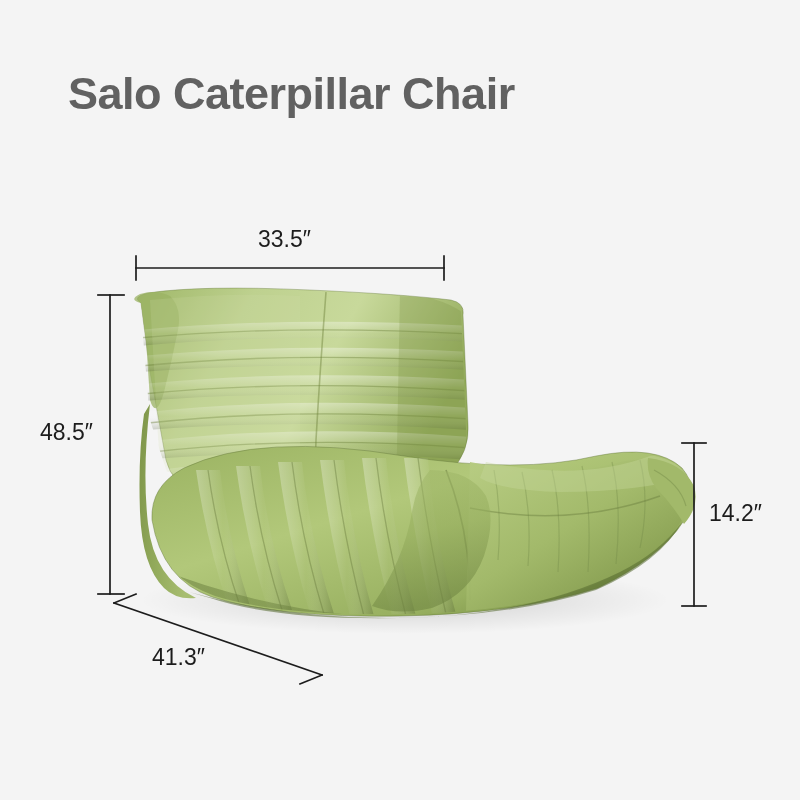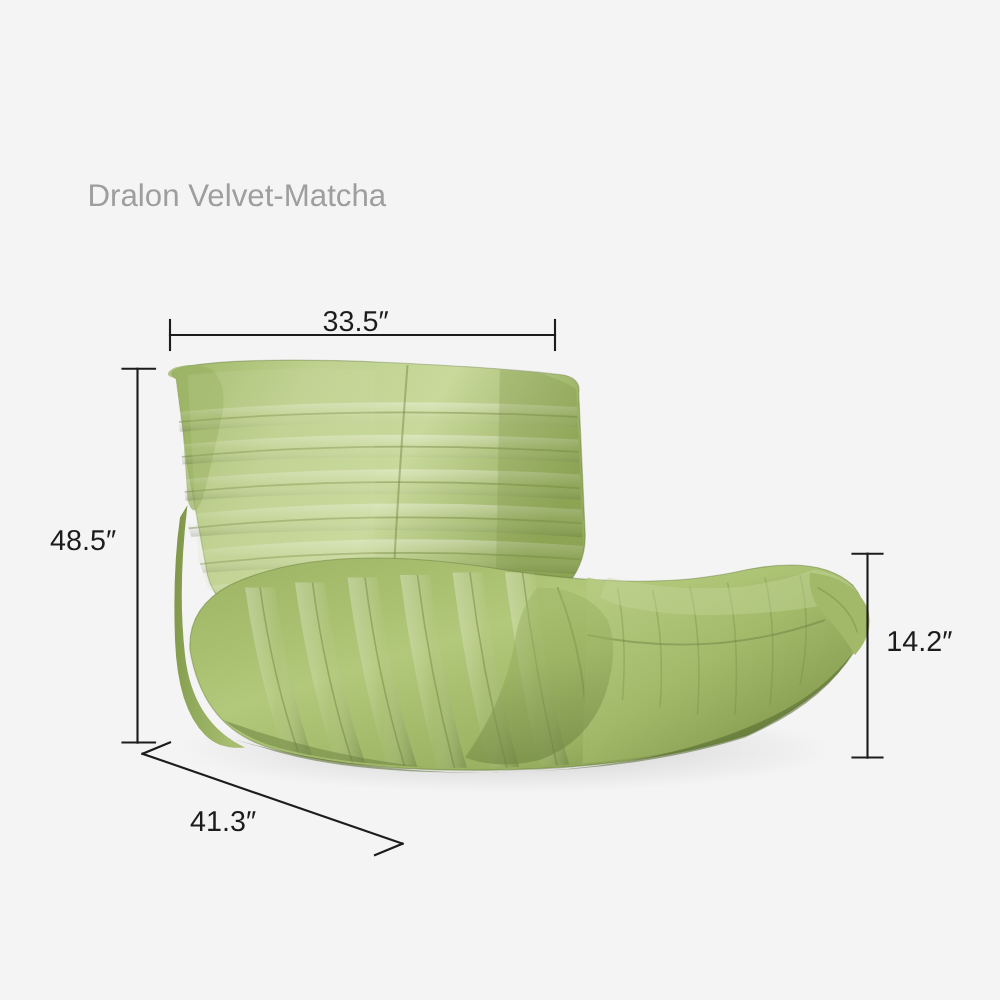--- a/index.html
+++ b/index.html
@@ -45,32 +45,32 @@
     width: 800px;
     height: 800px;
   }
   .dim-label {
     position: absolute;
     font-size: 23px;
     color: #1c1c1c;
     white-space: nowrap;
     font-family: "Liberation Sans", sans-serif;
   }
-  #dim-width-label  { left: 258px; top: 244px; }
+  #dim-width-label  { left: 258px; top: 226px; }
   #dim-height-label { left: 40px;  top: 419px; }
   #dim-depth-label  { left: 152px; top: 644px; }
   #dim-seat-label   { left: 709px; top: 500px; }
 </style>
 </head>
 <body>
 
 <div id="page">
 
-
-  <div id="product-subtitle">Dralon Velvet-Matcha</div>
+  <div id="product-title">Salo Caterpillar Chair</div>
+
 
   <svg id="stage" viewBox="0 0 800 800">
     <defs>
 
       <linearGradient id="gBack" x1="0" y1="0" x2="1" y2="0.35">
         <stop offset="0" stop-color="#9fb768"></stop>
         <stop offset="0.32" stop-color="#bed18f"></stop>
         <stop offset="0.62" stop-color="#c8d99b"></stop>
         <stop offset="1" stop-color="#93ab5b"></stop>
       </linearGradient>

